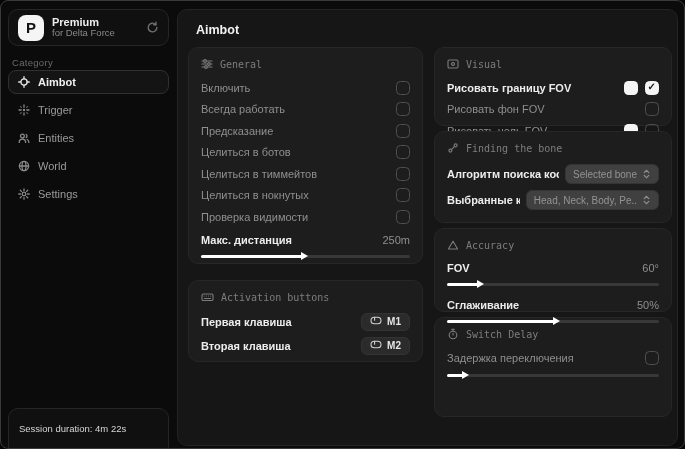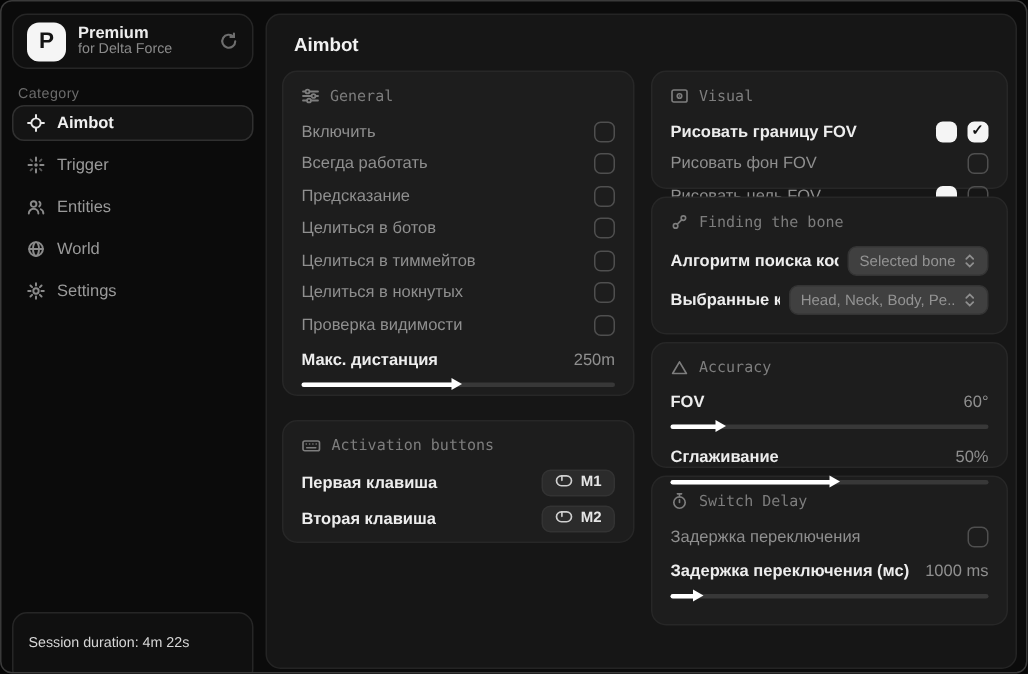--- a/index.html
+++ b/index.html
@@ -350,24 +350,20 @@
               <circle cx="6" cy="7" r="3.8"></circle>
                 <path d="M6 7V5.2M4.6 1.2h2.8M6 1.2v1.6"></path>
             </svg>
           </span>
           <span>Switch Delay</span>
         </div>
         <div class="toggle-row">
           <span class="t-label">Задержка переключения</span>
           <span class="checkbox"></span>
         </div>
-        <div class="slider-label-row">
-          <span class="t-label bright">Задержка переключения (мс)</span>
-          <span class="s-value">1000 ms</span>
-        </div>
         <div class="slider">
           <div class="track"></div>
           <div class="fill" style="width: 8%;"></div>
           <div class="thumb" style="left: 8%;"></div>
         </div>
       </div>
 
     </div>
   </div>
 </div>

